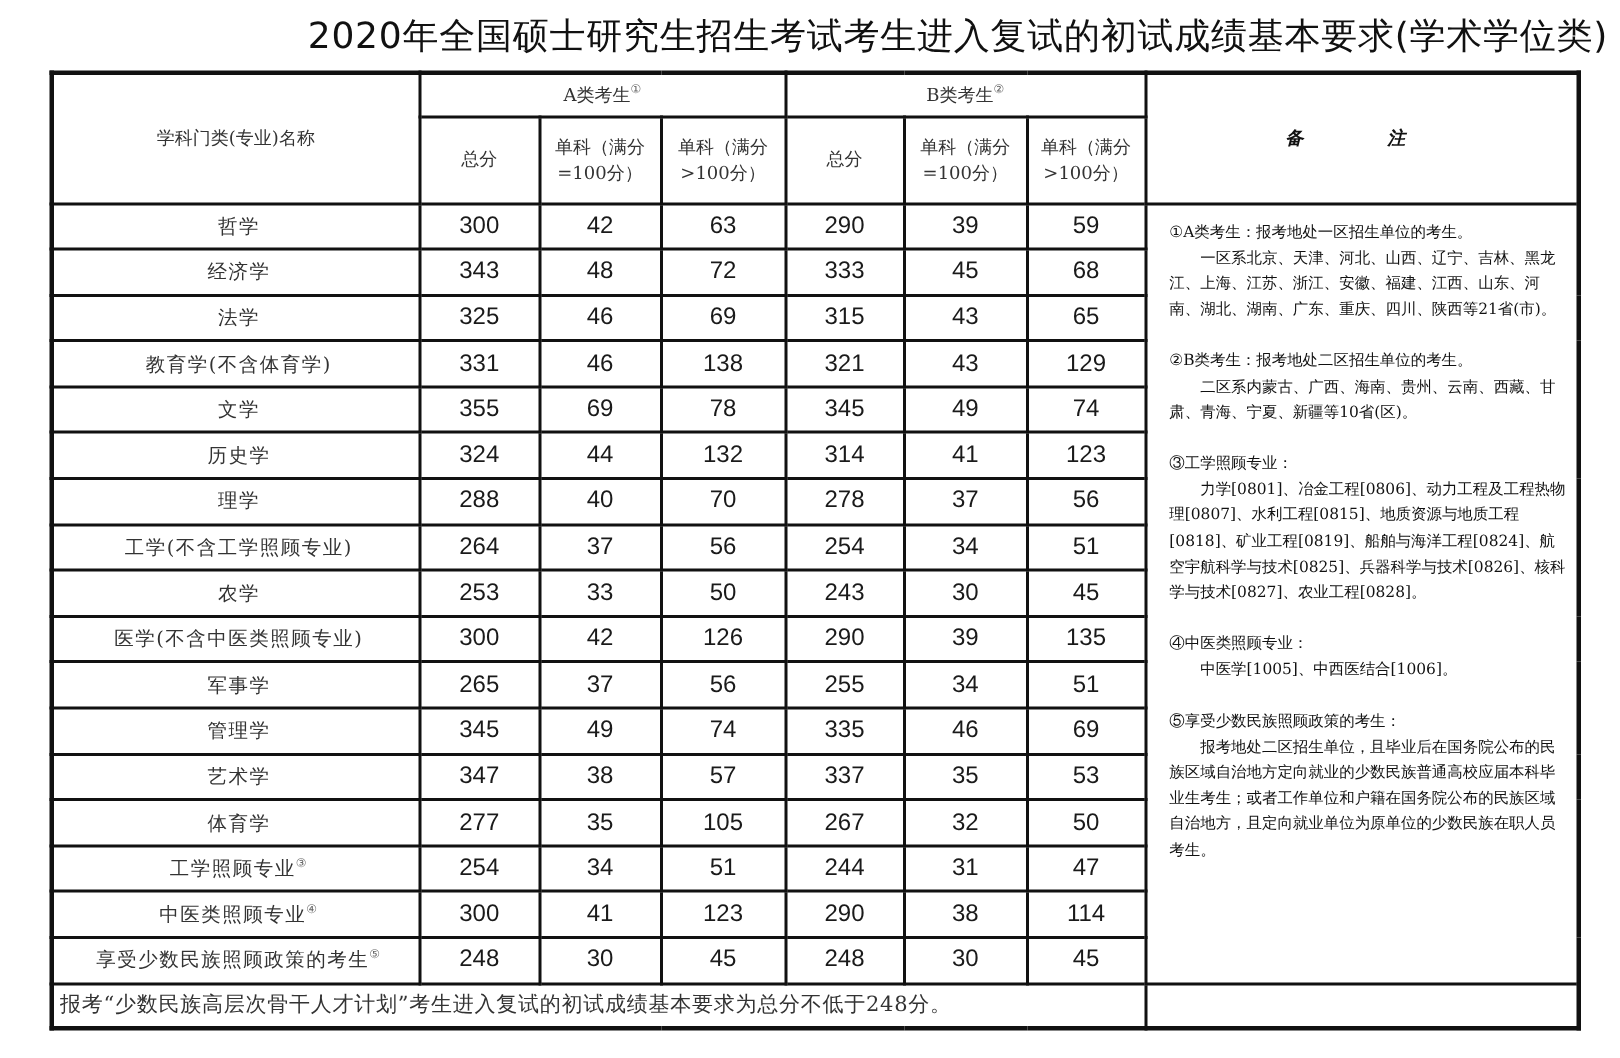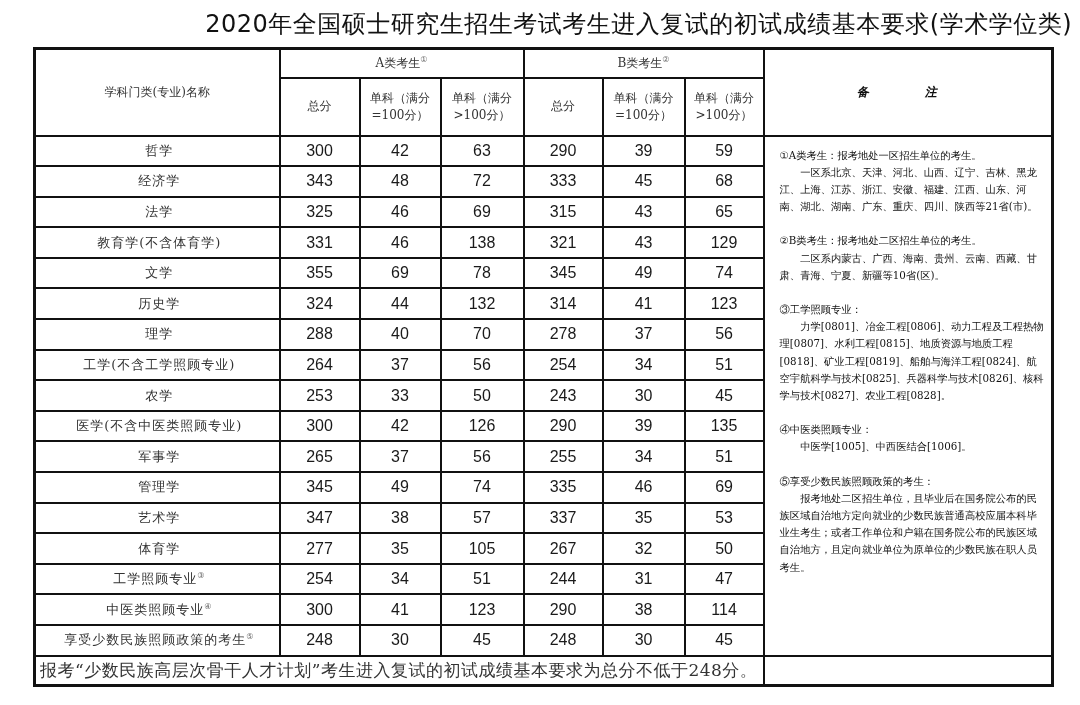--- a/index.html
+++ b/index.html
@@ -11,21 +11,21 @@
   .h1 { height: 29px; }
   .h2 { height: 58px; }
   .tbl tr.row td { height: 28.6px; }
   .name { font-size: 13px; color: #333; text-align: center; padding-left: 4px !important; white-space: nowrap; letter-spacing: 1px; }
   .num { font-family: "Liberation Sans", sans-serif; font-size: 16px; color: #1a1a1a; text-align: center; }
   sup { font-size: 8px; color: #666; }
   .remark-head { font-size: 14px; font-weight: bold !important; color: #111 !important; letter-spacing: 22px; font-style: italic; }
   .remarks { vertical-align: top; padding: 10px 6px 0 3px !important; font-size: 10.3px; font-weight: bold; color: #111; line-height: 17.2px; font-family: "DejaVu Serif", serif; }
   .remarks p { margin: 0 0 17px 12px; }
   .remarks .ind { text-indent: 2em; display: block; }
-  .foot td { height: 27px; font-size: 17px; color: #333; padding-left: 4px !important; letter-spacing: 0.5px; }
+  .foot td { height: 27px; font-size: 14px; color: #333; padding-left: 4px !important; letter-spacing: 0.5px; }
 </style>
 </head>
 <body>
 
 <div class="title">2020年全国硕士研究生招生考试考生进入复试的初试成绩基本要求(学术学位类)</div>
 
 <table class="tbl">
   <colgroup>
     <col style="width:245px">
     <col style="width:80px">

